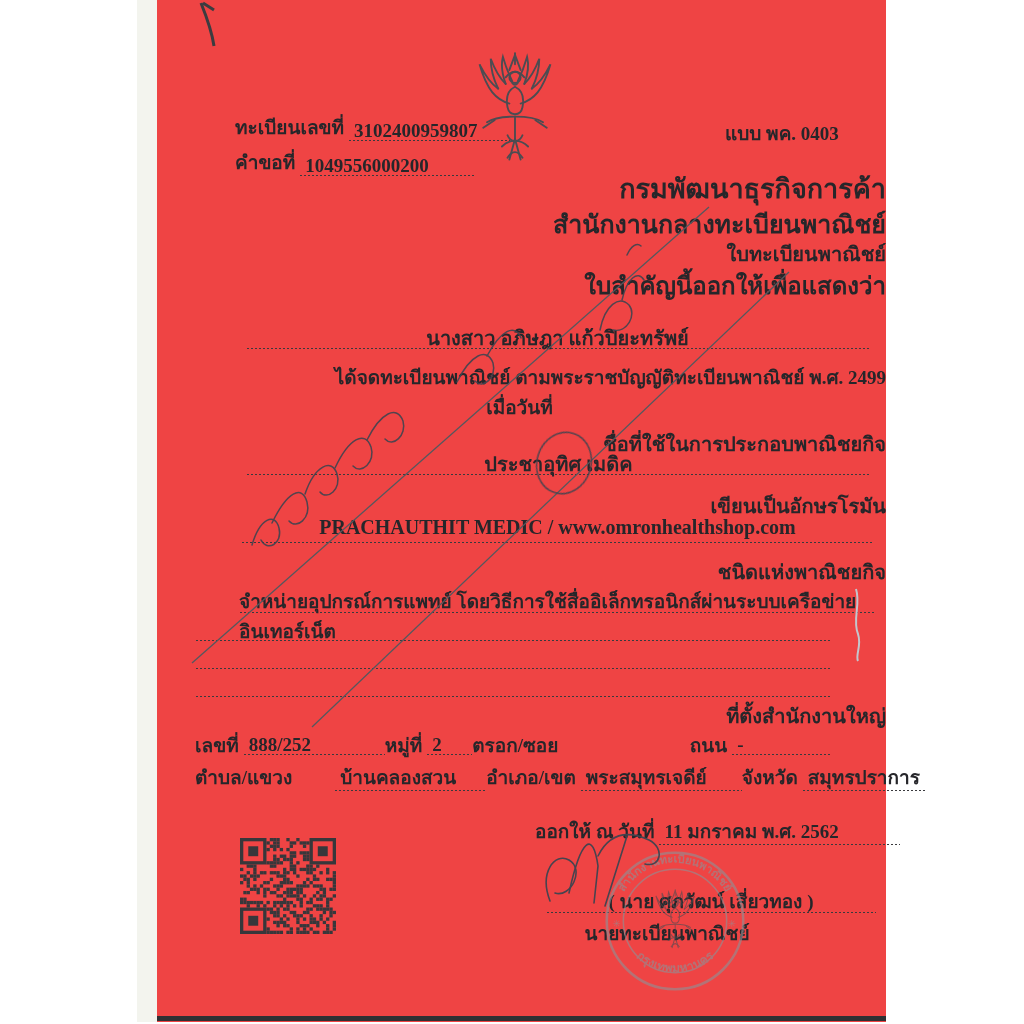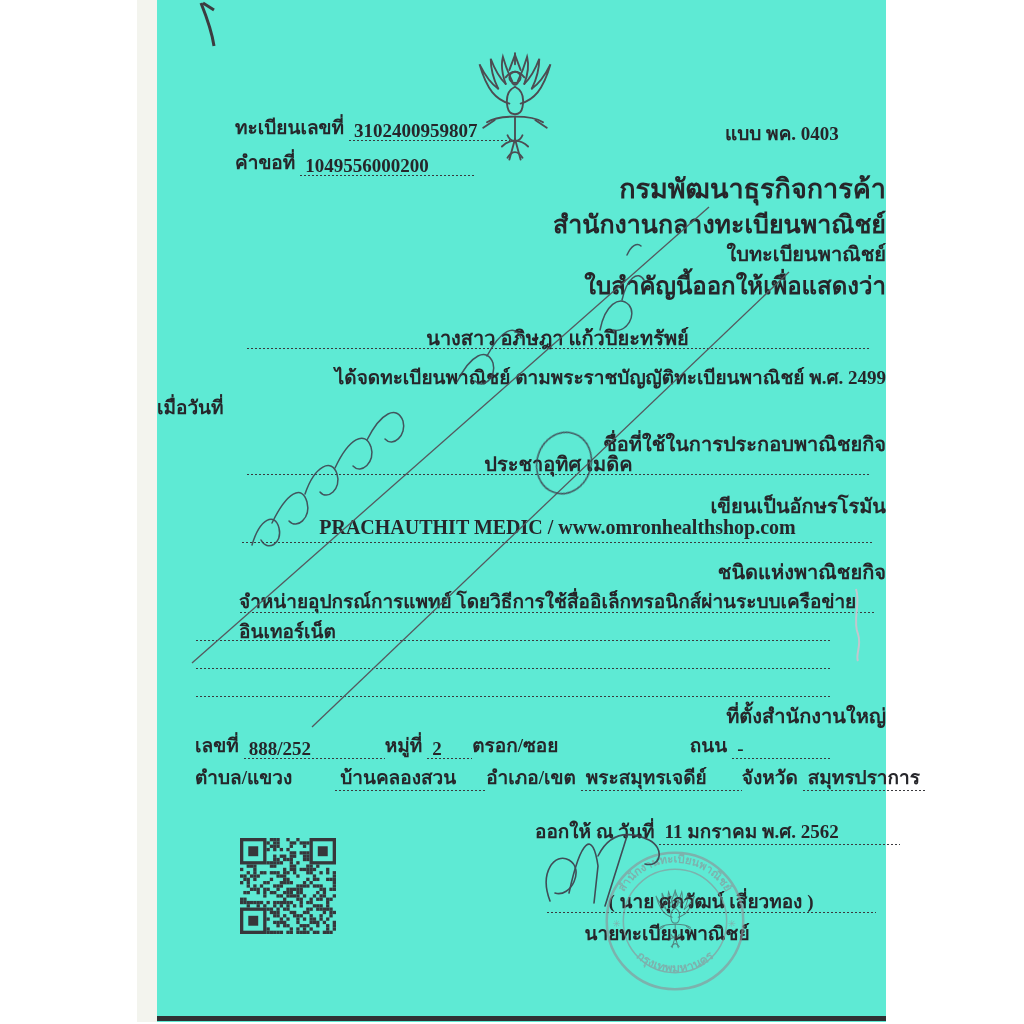--- a/index.html
+++ b/index.html
@@ -1,19 +1,19 @@
 <!DOCTYPE html>
 <html><head>
 <meta charset="utf-8">
 <style>
   html,body{margin:0;padding:0;background:#ffffff;}
   .canvas{position:relative;width:1024px;height:1024px;background:#ffffff;overflow:hidden;
           font-family:"Liberation Serif","DejaVu Serif",serif;color:#26262a;}
   .edge-strip{position:absolute;left:137px;top:0;width:20px;height:1022px;background:#f3f4ee;}
-  .page{position:absolute;left:157px;top:0;width:729px;height:1022px;background:#5eead4;}
+  .page{position:absolute;left:157px;top:0;width:729px;height:1022px;background:#ef4444;}
   .abs{position:absolute;}
   .b{font-weight:bold;}
   .row{display:flex;align-items:flex-end;}
   .dl{background-image:radial-gradient(circle,#3a3a3e 0.8px,transparent 0.95px);
       background-size:4px 3px;background-position:0 100%;background-repeat:repeat-x;
       padding-bottom:2px;}
   .val{padding:0 6px;white-space:nowrap;}
   .lbl{white-space:nowrap;padding-right:4px;}
   .center{text-align:right;width:100%;}
   .fullline{position:absolute;text-align:center;margin-left:44px;}
@@ -76,21 +76,21 @@
       <div class="t1">กรมพัฒนาธุรกิจการค้า</div>
       <div class="t2">สำนักงานกลางทะเบียนพาณิชย์</div>
       <div class="t3">ใบทะเบียนพาณิชย์</div>
       <div class="t4">ใบสำคัญนี้ออกให้เพื่อแสดงว่า</div>
     </div>
 
     <div class="fullline dl fs20 b" style="left:45px;width:623px;top:322px;height:26px;">นางสาว อภิษฎา แก้วปิยะทรัพย์</div>
 
     <div class="abs center fs19 b" style="top:362px;">ได้จดทะเบียนพาณิชย์ ตามพระราชบัญญัติทะเบียนพาณิชย์ พ.ศ. 2499</div>
 
-    <div class="abs row fs19 b" style="top:392px;left:0;width:100%;justify-content:space-between;">
+    <div class="abs row fs19 b" style="top:392px;left:0;width:100%;justify-content:center;">
       <span class="lbl">เมื่อวันที่</span>
     </div>
 
     <div class="abs center fs20 b" style="top:428px;">ชื่อที่ใช้ในการประกอบพาณิชยกิจ</div>
 
     <div class="fullline dl fs20 b" style="left:45px;width:625px;top:448px;height:26px;">ประชาอุทิศ เมดิค</div>
 
     <div class="abs center fs20 b" style="top:490px;">เขียนเป็นอักษรโรมัน</div>
 
     <div class="fullline dl fs20 b" style="left:40px;width:633px;top:516px;height:26px;">PRACHAUTHIT MEDIC / www.omronhealthshop.com</div>
@@ -98,21 +98,21 @@
     <div class="abs center fs20 b" style="top:556px;">ชนิดแห่งพาณิชยกิจ</div>
 
     <div class="fullline dl fs19 b" style="left:38px;width:637px;top:586px;height:26px;text-align:left;">จำหน่ายอุปกรณ์การแพทย์ โดยวิธีการใช้สื่ออิเล็กทรอนิกส์ผ่านระบบเครือข่ายอินเทอร์เน็ต</div>
 
     <div class="abs dl" style="left:38px;width:637px;top:620px;height:20px;"></div>
     <div class="abs dl" style="left:38px;width:637px;top:648px;height:20px;"></div>
     <div class="abs dl" style="left:38px;width:637px;top:676px;height:20px;"></div>
 
     <div class="abs center fs20 b" style="top:700px;">ที่ตั้งสำนักงานใหญ่</div>
 
-    <div class="abs row fs19 b" style="left:38px;top:730px;width:637px;">
+    <div class="abs row fs19 b" style="left:38px;top:730px;width:637px;align-items:center;">
       <span class="lbl">เลขที่</span>
       <span class="dl val" style="min-width:130px;">888/252</span>
       <span class="lbl">หมู่ที่</span>
       <span class="dl val" style="min-width:34px;">2</span>
       <span class="lbl">ตรอก/ซอย</span>
       <span class="dl val" style="flex:1.3;"></span>
       <span class="lbl">ถนน</span>
       <span class="dl val" style="flex:1;">-</span>
     </div>
 

